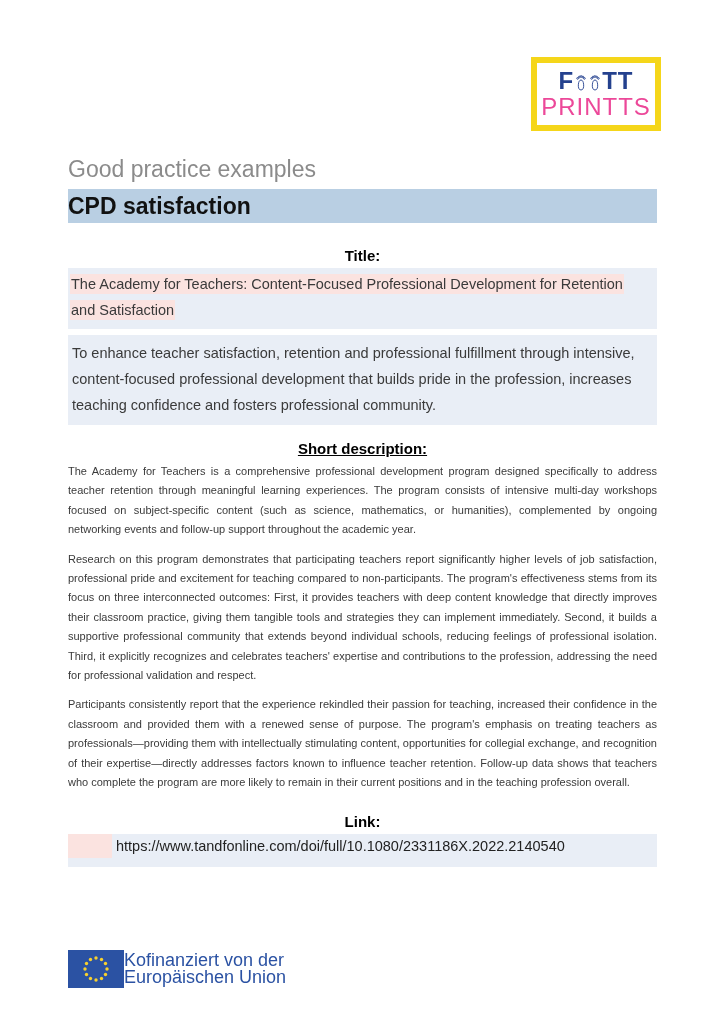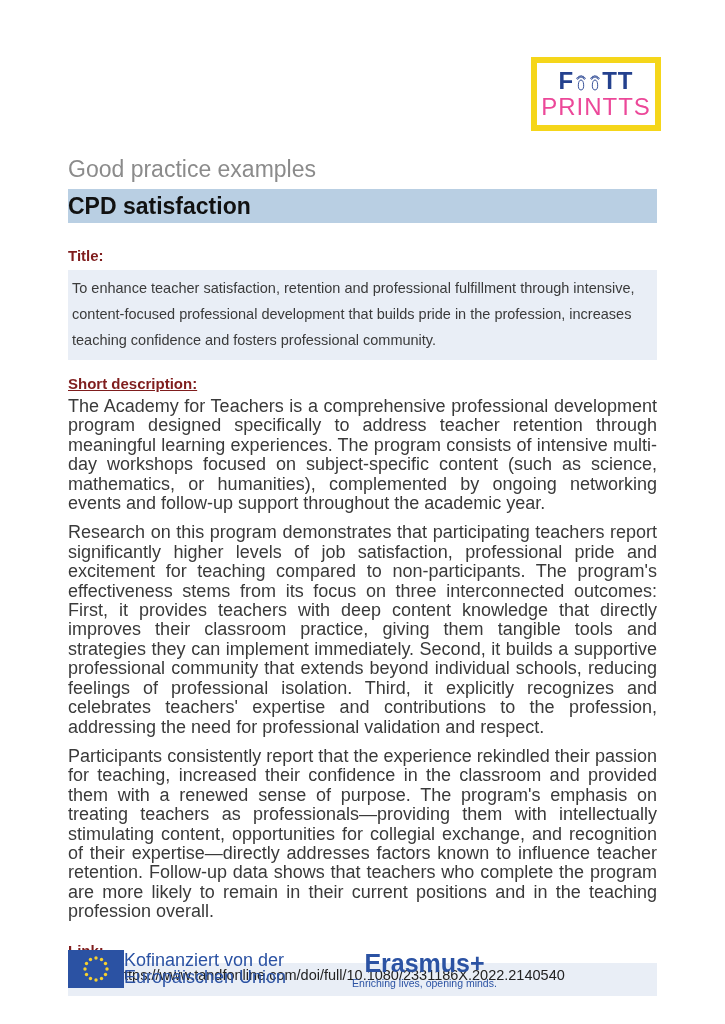--- a/index.html
+++ b/index.html
@@ -65,21 +65,22 @@
     font-size: 23px;
     font-weight: bold;
     color: #111111;
     line-height: 34px;
     padding-left: 0;
   }
   
   .label {
     font-size: 15px;
     font-weight: bold;
-    color: #7f1d1d;
+    color: #000000;
+    text-align: center;
   }
   .lbl-title { margin-top: 24px; }
   .lbl-purpose { margin-top: 15px; }
   .lbl-desc { margin-top: 15px; text-decoration: underline; }
   .lbl-link { margin-top: 20px; }
 
   .block {
     background: #e9eef6;
     font-size: 14.5px;
     color: #3a3a3a;
@@ -95,21 +96,21 @@
     -webkit-box-decoration-break: clone;
     box-decoration-break: clone;
   }
   .purpose-block {
     margin-top: 6px;
     padding: 5px 8px 7px 4px;
     line-height: 26px;
   }
   .para {
     margin-top: 5px;
-    font-size: 18px;
+    font-size: 11px;
     line-height: 19.4px;
     color: #3a3a3a;
     text-align: justify;
   }
   .para + .para { margin-top: 10px; }
   
   .link-block {
     margin-top: 4px;
     background: #e9eef6;
     padding-bottom: 9px;
@@ -198,20 +199,23 @@
     </div>
     <div class="logo-line2">PRINTTS</div>
   </div>
 
   <div class="content">
 
     <div class="subtitle">Good practice examples</div>
     <div class="banner">CPD satisfaction</div>
 
     <div class="label lbl-title">Title:</div>
+    <div class="block title-block">
+      <span class="hl">The Academy for Teachers: Content-Focused Professional Development for Retention and Satisfaction</span>
+    </div>
 
     <div class="block purpose-block">To enhance teacher satisfaction, retention and professional fulfillment through intensive, content-focused professional development that builds pride in the profession, increases teaching confidence and fosters professional community.</div>
 
     <div class="label lbl-desc">Short description:</div>
     <p class="para">The Academy for Teachers is a comprehensive professional development program designed specifically to address teacher retention through meaningful learning experiences. The program consists of intensive multi-day workshops focused on subject-specific content (such as science, mathematics, or humanities), complemented by ongoing networking events and follow-up support throughout the academic year.</p>
     <p class="para">Research on this program demonstrates that participating teachers report significantly higher levels of job satisfaction, professional pride and excitement for teaching compared to non-participants. The program's effectiveness stems from its focus on three interconnected outcomes: First, it provides teachers with deep content knowledge that directly improves their classroom practice, giving them tangible tools and strategies they can implement immediately. Second, it builds a supportive professional community that extends beyond individual schools, reducing feelings of professional isolation. Third, it explicitly recognizes and celebrates teachers' expertise and contributions to the profession, addressing the need for professional validation and respect.</p>
     <p class="para">Participants consistently report that the experience rekindled their passion for teaching, increased their confidence in the classroom and provided them with a renewed sense of purpose. The program's emphasis on treating teachers as professionals—providing them with intellectually stimulating content, opportunities for collegial exchange, and recognition of their expertise—directly addresses factors known to influence teacher retention. Follow-up data shows that teachers who complete the program are more likely to remain in their current positions and in the teaching profession overall.</p>
 
     <div class="label lbl-link">Link:</div>
     <div class="link-block">
@@ -239,19 +243,15 @@
           <circle cx="17" cy="19" r="1.7"></circle>
           <circle cx="18.5" cy="13.5" r="1.7"></circle>
           <circle cx="22.5" cy="9.5" r="1.7"></circle>
         </g>
       </svg>
       <div class="eu-text">
         <div>Kofinanziert von der</div>
         <div>Europäischen Union</div>
       </div>
     </div>
-    <div class="erasmus">
-      <div class="erasmus-name">Erasmus+</div>
-      <div class="erasmus-tagline">Enriching lives, opening minds.</div>
-    </div>
   </div>
 
 </div>
 
 </body></html>

